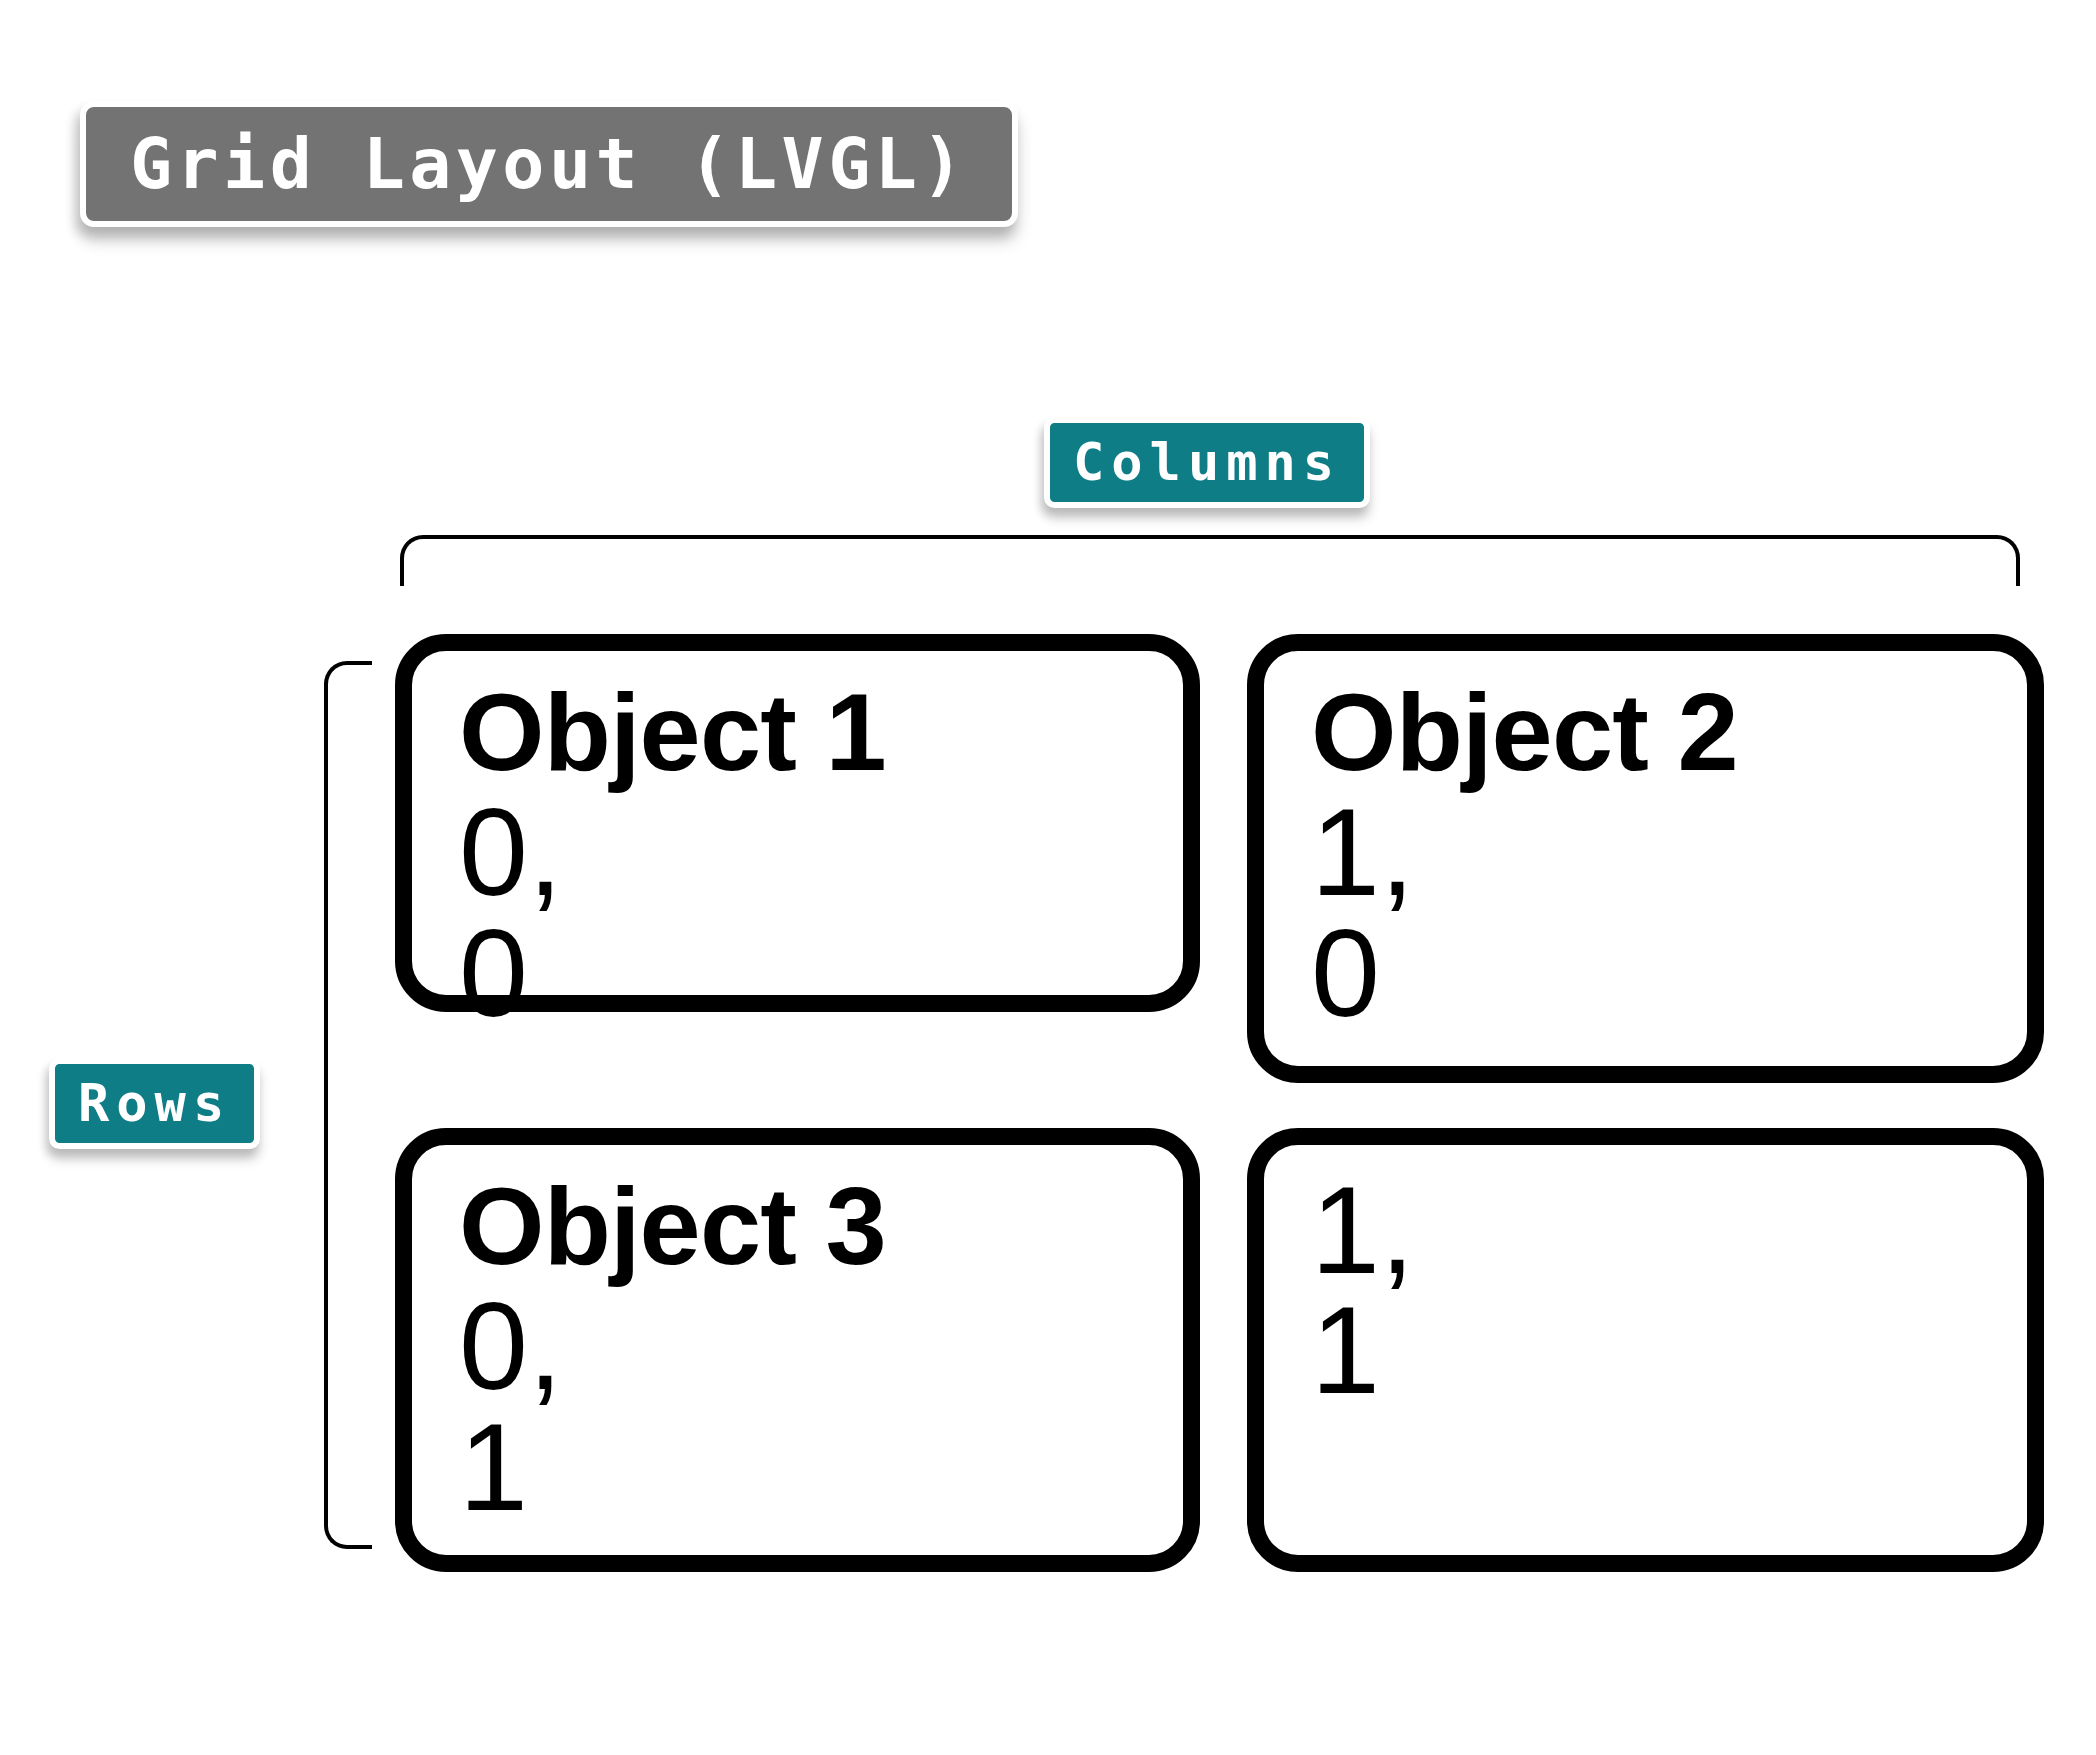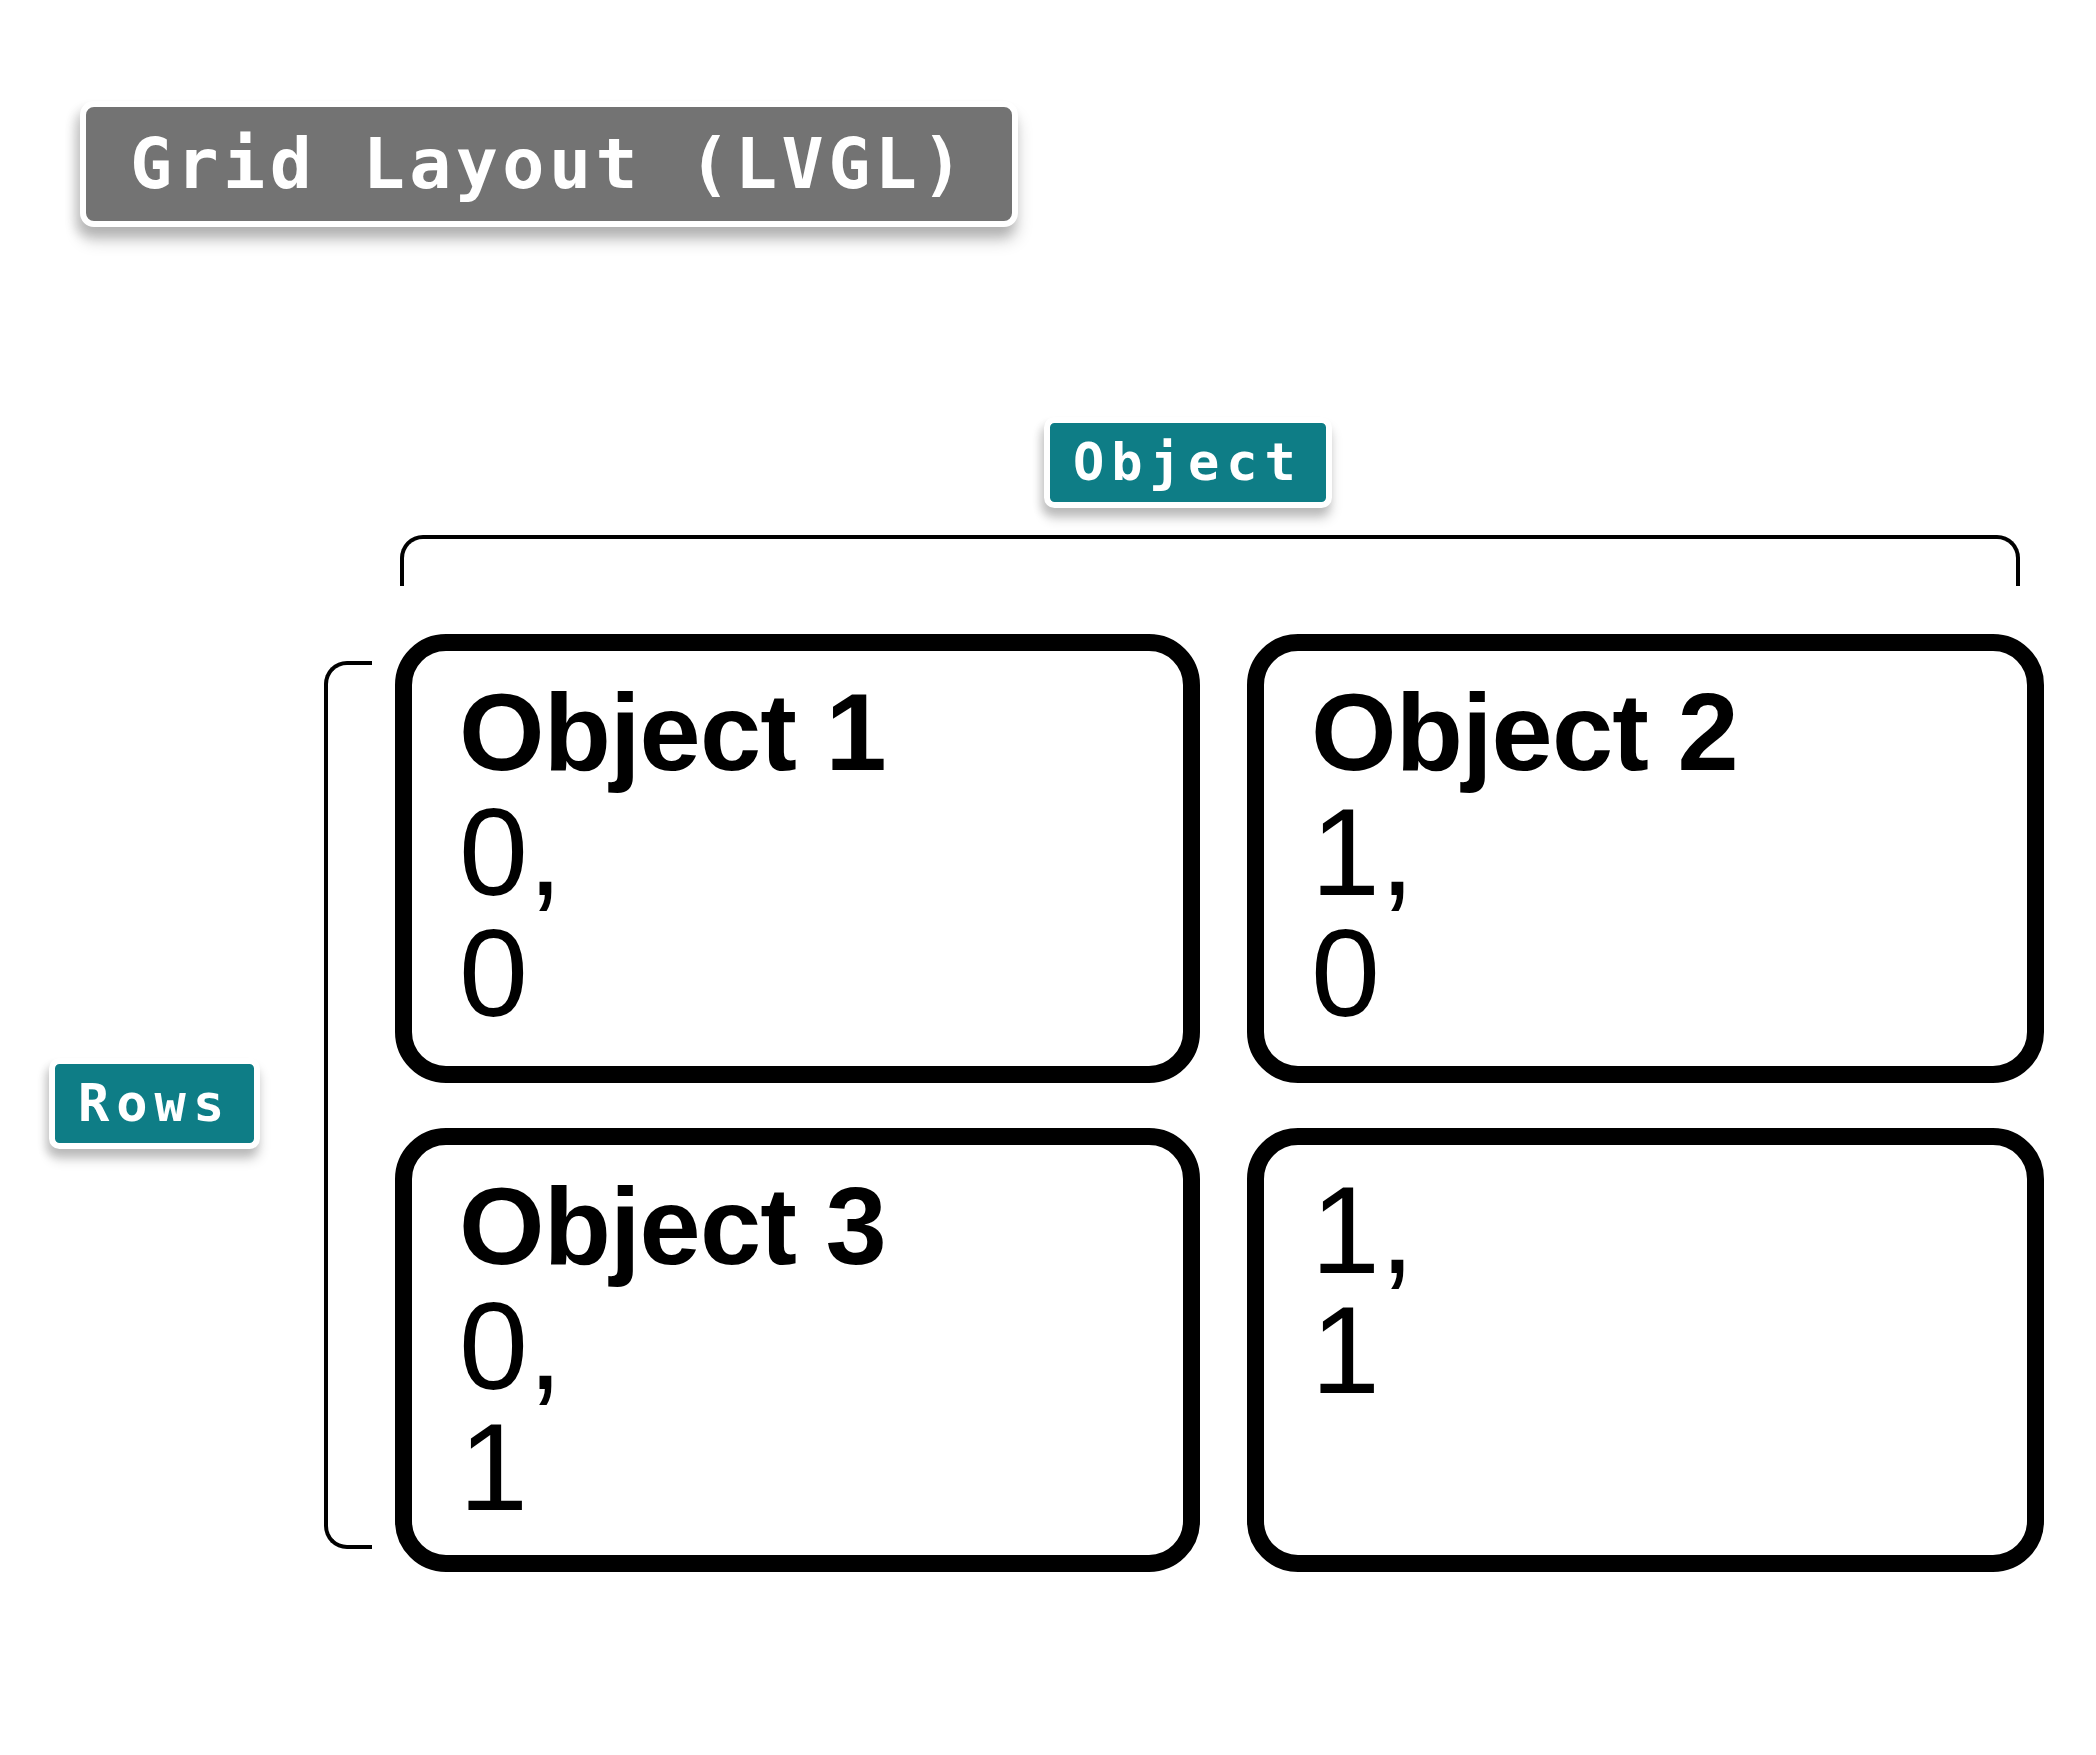--- a/index.html
+++ b/index.html
@@ -80,21 +80,21 @@
   
   .obj {
     position: absolute;
     box-sizing: border-box;
     background: #ffffff;
     border: 17.5px solid #000000;
     border-radius: 51px;
     padding: 23px 15.7px 0 47px;
     color: #000000;
   }
-  .obj-1 { left: 395px;  top: 634px;  width: 805px; height: 449px; }
+  .obj-1 { left: 395px;  top: 634px;  width: 805px; height: 378px; }
   .obj-2 { left: 1247px; top: 634px;  width: 797px; height: 449px; }
   .obj-3 { left: 395px;  top: 1128px; width: 805px; height: 444px; }
   .obj-4 { left: 1247px; top: 1128px; width: 797px; height: 444px; }
 
   .obj-title {
     font-size: 110px;
     font-weight: 700;
     line-height: 1.06;
     letter-spacing: -0.9px;
     white-space: nowrap;
@@ -107,21 +107,21 @@
   }
   .obj-coords span { display: block; }
 </style>
 </head>
 <body>
 
 <div class="canvas">
 
   <div class="badge badge-title">Grid Layout (LVGL)</div>
 
-  <div class="badge badge-teal badge-columns">Object</div>
+  <div class="badge badge-teal badge-columns">Columns</div>
 
   <div class="bracket bracket-columns"></div>
 
   <div class="badge badge-teal badge-rows">Rows</div>
 
   <div class="bracket bracket-rows"></div>
 
   <div class="obj obj-1">
     <div class="obj-title">Object 1</div>
     <div class="obj-coords">

